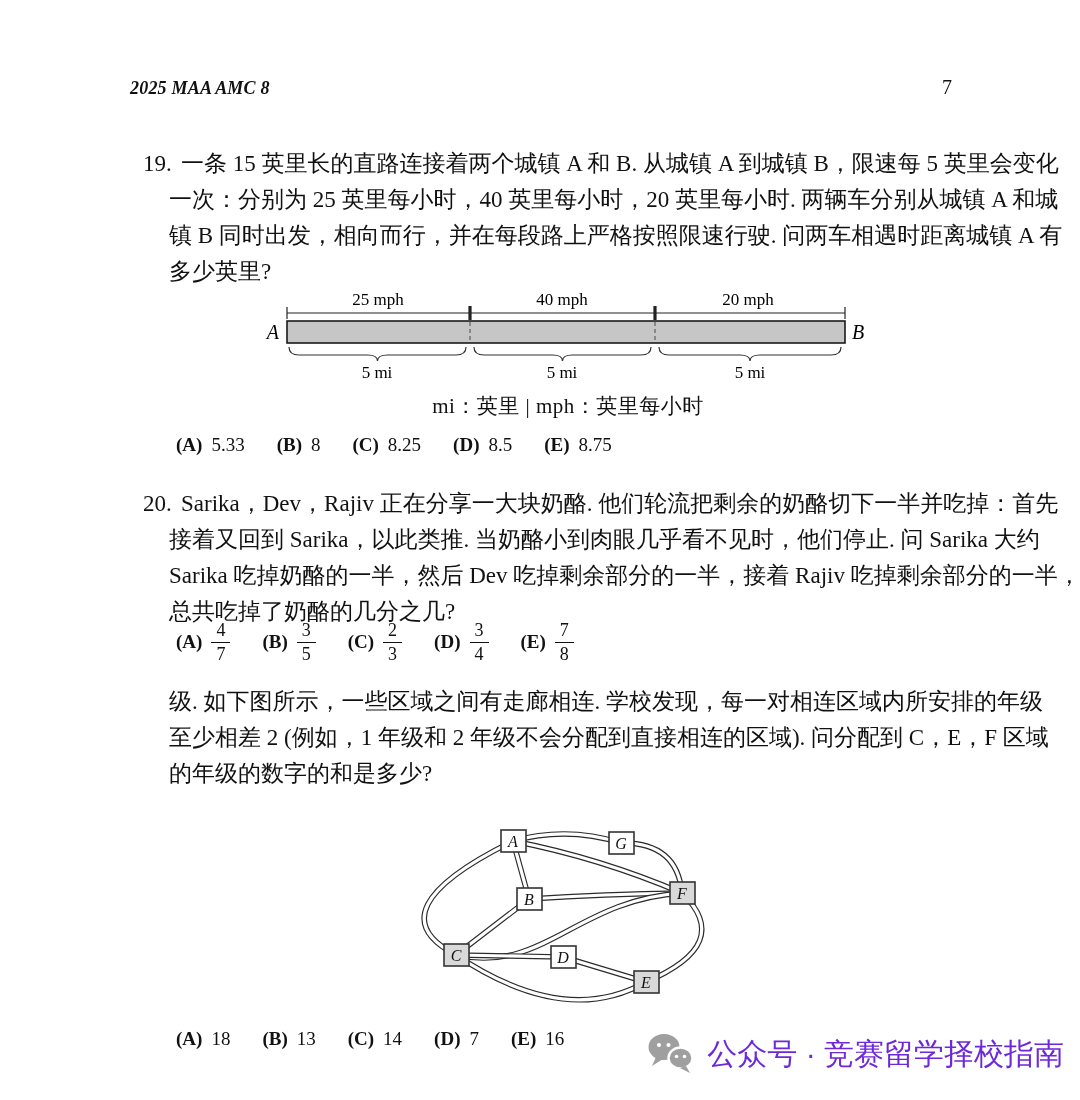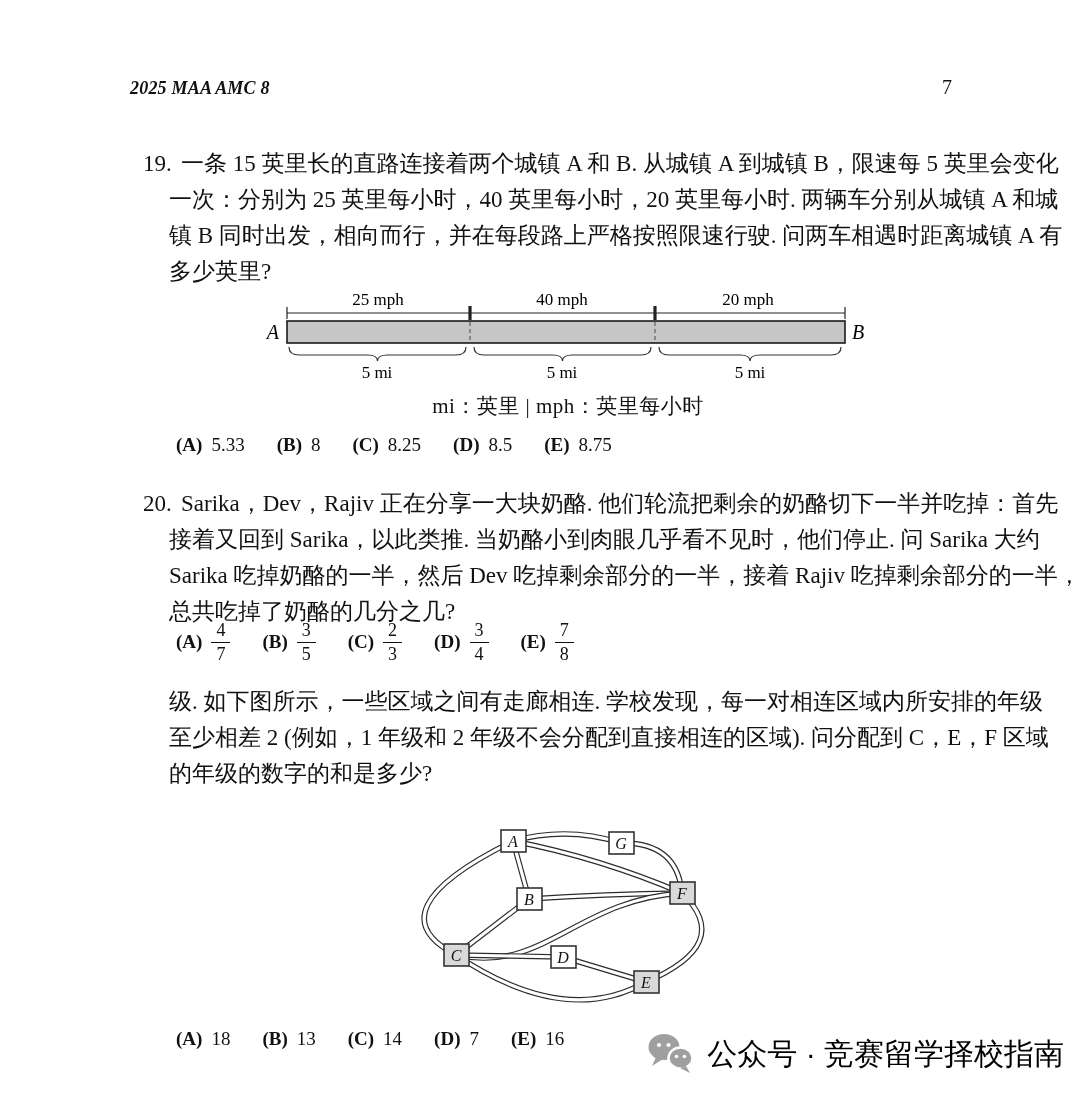--- a/index.html
+++ b/index.html
@@ -33,21 +33,21 @@
   .frac .den{padding-top:1px;}
   .legend{
     position:absolute;left:258px;width:620px;top:392px;
     text-align:center;font-size:21px;letter-spacing:.5px;
   }
   .diagram-svg{position:absolute;left:260px;top:284px;}
   .graph-svg{position:absolute;left:415px;top:816px;}
   .watermark{
     position:absolute;right:16px;top:1033px;
     display:flex;align-items:center;gap:12px;
-    color:#000000;
+    color:#6d28d9;
     font-family:"Liberation Sans","DejaVu Sans",sans-serif;
     font-size:30px;
   }
   svg text{font-family:"Liberation Serif","DejaVu Serif",serif;}
   .mathit{font-style:italic;}
 </style>
 </head>
 <body>
 
 <div class="page">

